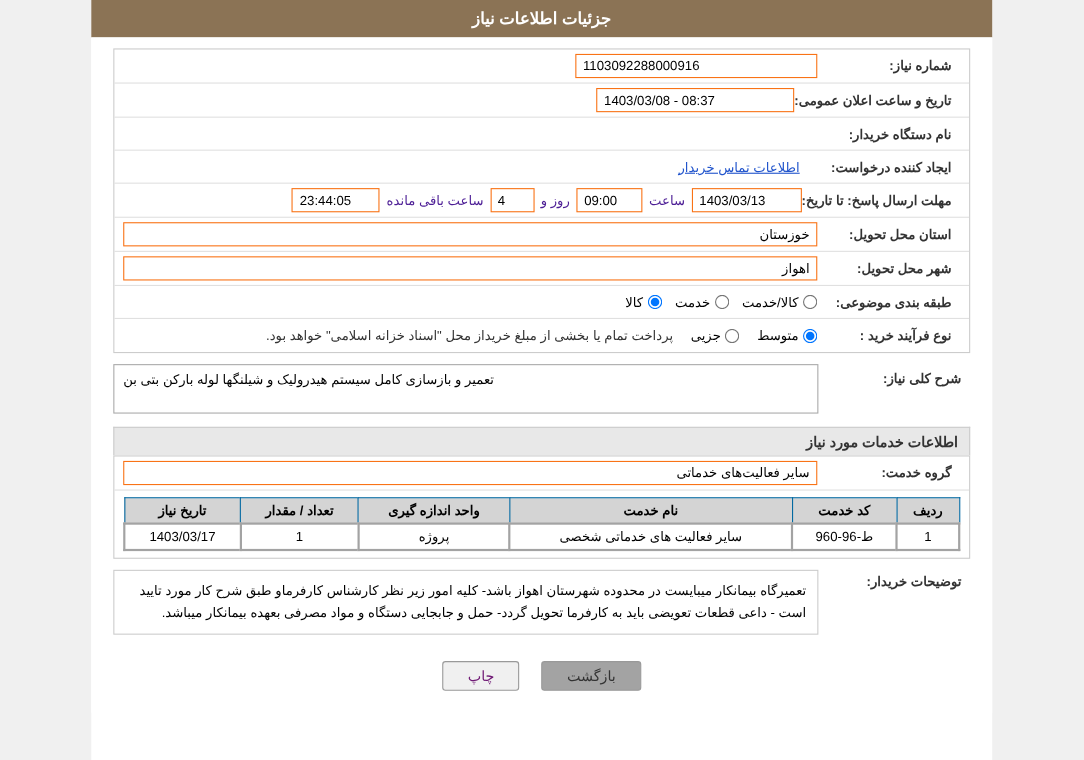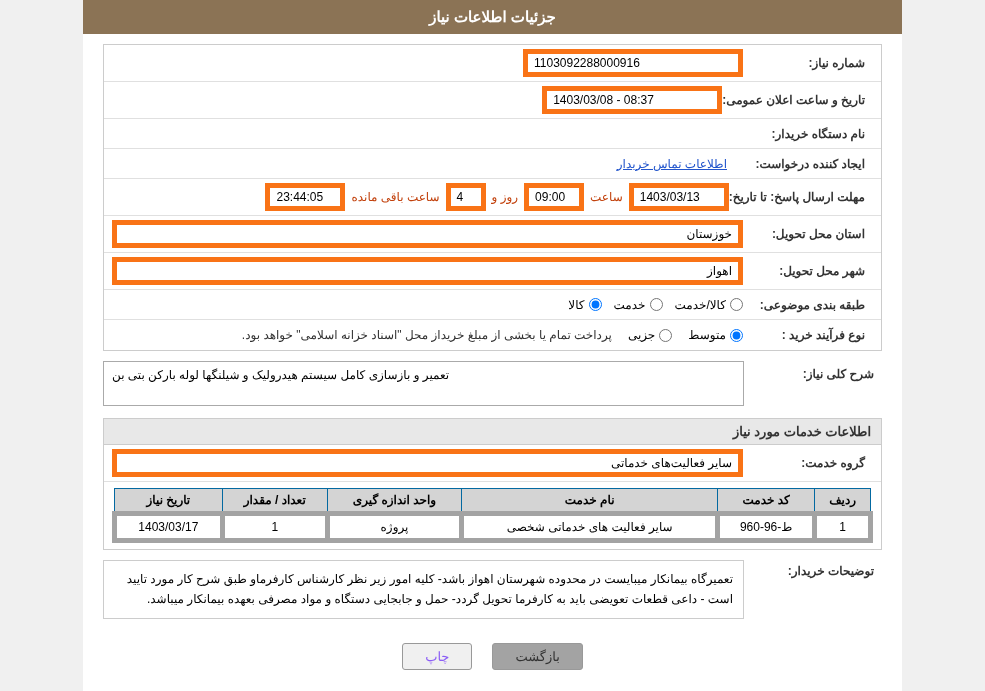--- a/index.html
+++ b/index.html
@@ -44,40 +44,40 @@
     }
     .label {
       color: #333;
       font-weight: bold;
       min-width: 130px;
       text-align: right;
       padding-right: 8px;
       font-size: 12px;
     }
     .value-box {
-      border: 5px solid #f97316;
+      border: 1px solid #f97316;
       background: #fff;
       padding: 2px 6px;
       min-height: 22px;
       font-size: 12px;
       display: inline-flex;
       align-items: center;
     }
     .value-box-wide {
       flex: 1;
     }
     .link-text {
       color: #2255cc;
       text-decoration: underline;
       cursor: pointer;
       font-size: 12px;
     }
     .small-label {
       font-size: 12px;
-      color: #c2410c;
+      color: #4c1d95;
     }
     .section-title {
       background: #e8e8e8;
       border: 1px solid #ccc;
       border-bottom: none;
       padding: 5px 10px;
       font-weight: bold;
       font-size: 13px;
       color: #333;
       margin-top: 12px;
@@ -108,21 +108,21 @@
       font-size: 12px;
     }
     .services-table th {
       background: #d4d4d4;
       border: 1px solid #0369a1;
       padding: 4px 6px;
       text-align: center;
       font-weight: bold;
     }
     .services-table td {
-      border: 5px solid #a3a3a3;
+      border: 2px solid #a3a3a3;
       padding: 4px 6px;
       text-align: center;
       background: #fff;
     }
     .buyer-desc {
       border: 1px solid #ccc;
       padding: 8px 10px;
       font-size: 12px;
       line-height: 1.7;
       background: #fff;
@@ -147,21 +147,21 @@
     .btn {
       padding: 5px 22px;
       border: 1px solid #999;
       cursor: pointer;
       font-size: 13px;
       font-family: Tahoma, Arial, sans-serif;
       border-radius: 3px;
     }
     .btn-print {
       background: #f0f0f0;
-      color: #8b5cf6;
+      color: #701a75;
     }
     .btn-back {
       background: #a3a3a3;
       color: #333;
     }
     .services-section {
       margin-top: 0;
     }
   </style>
 </head>

